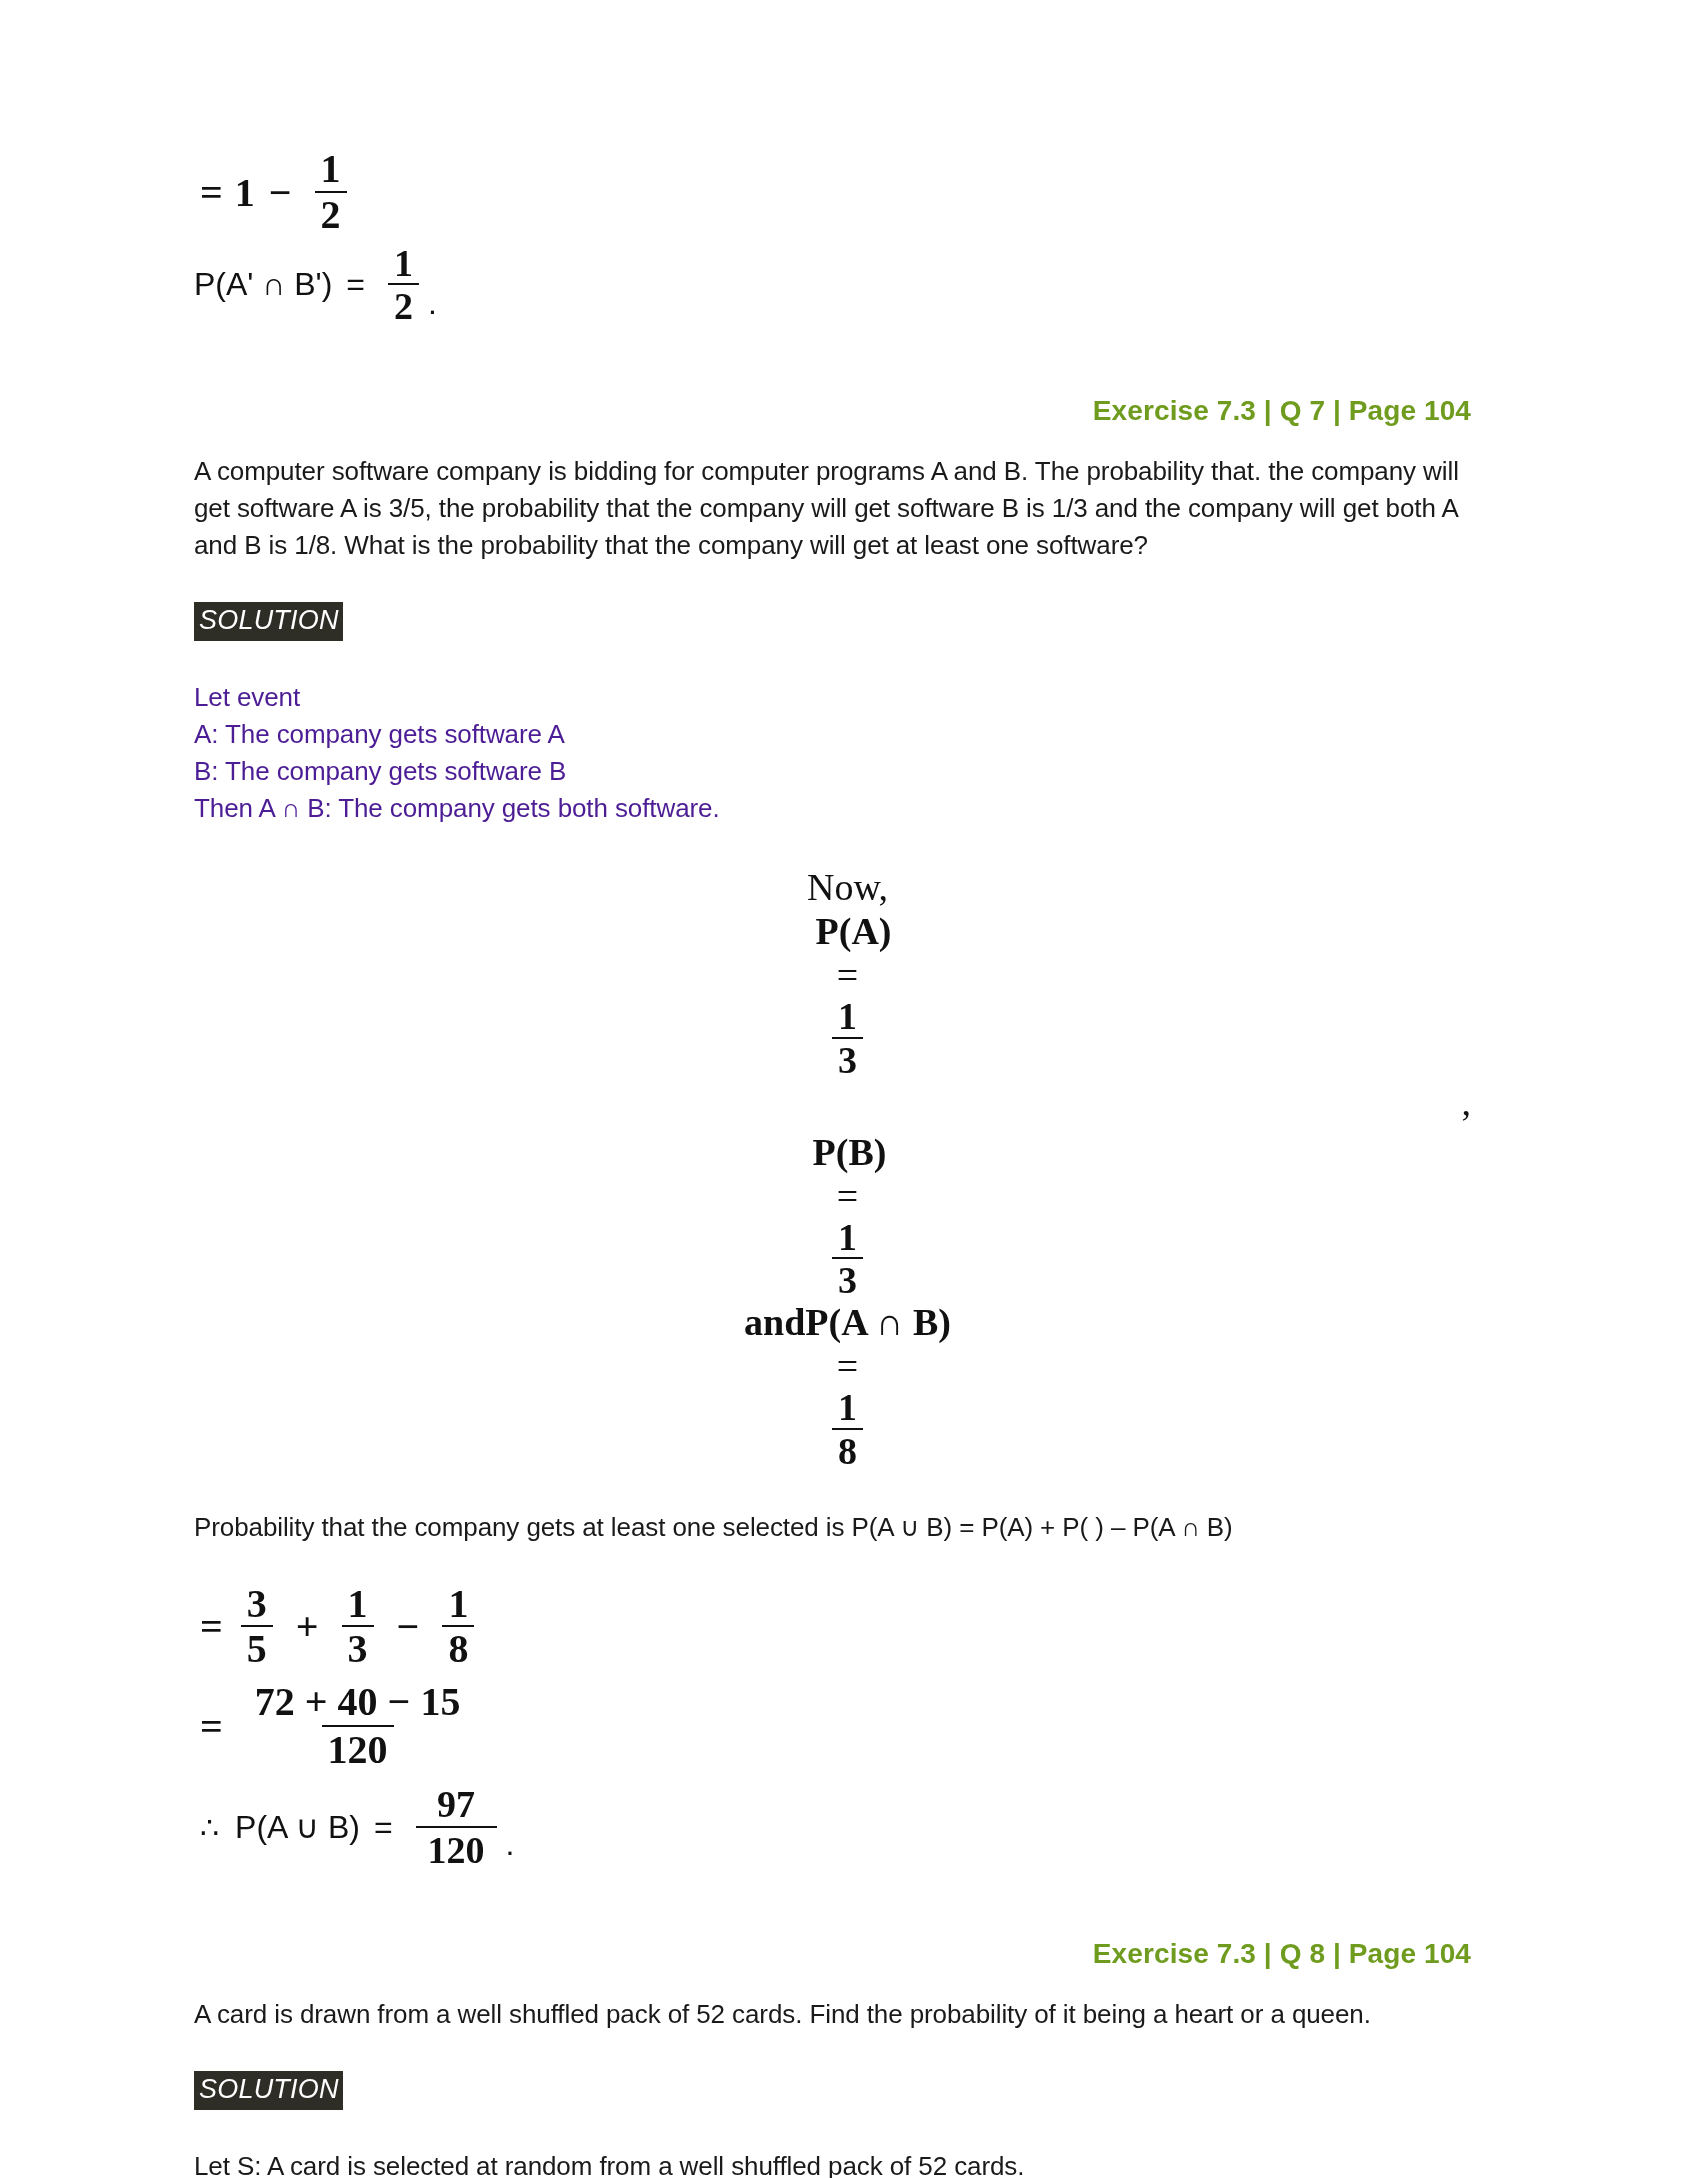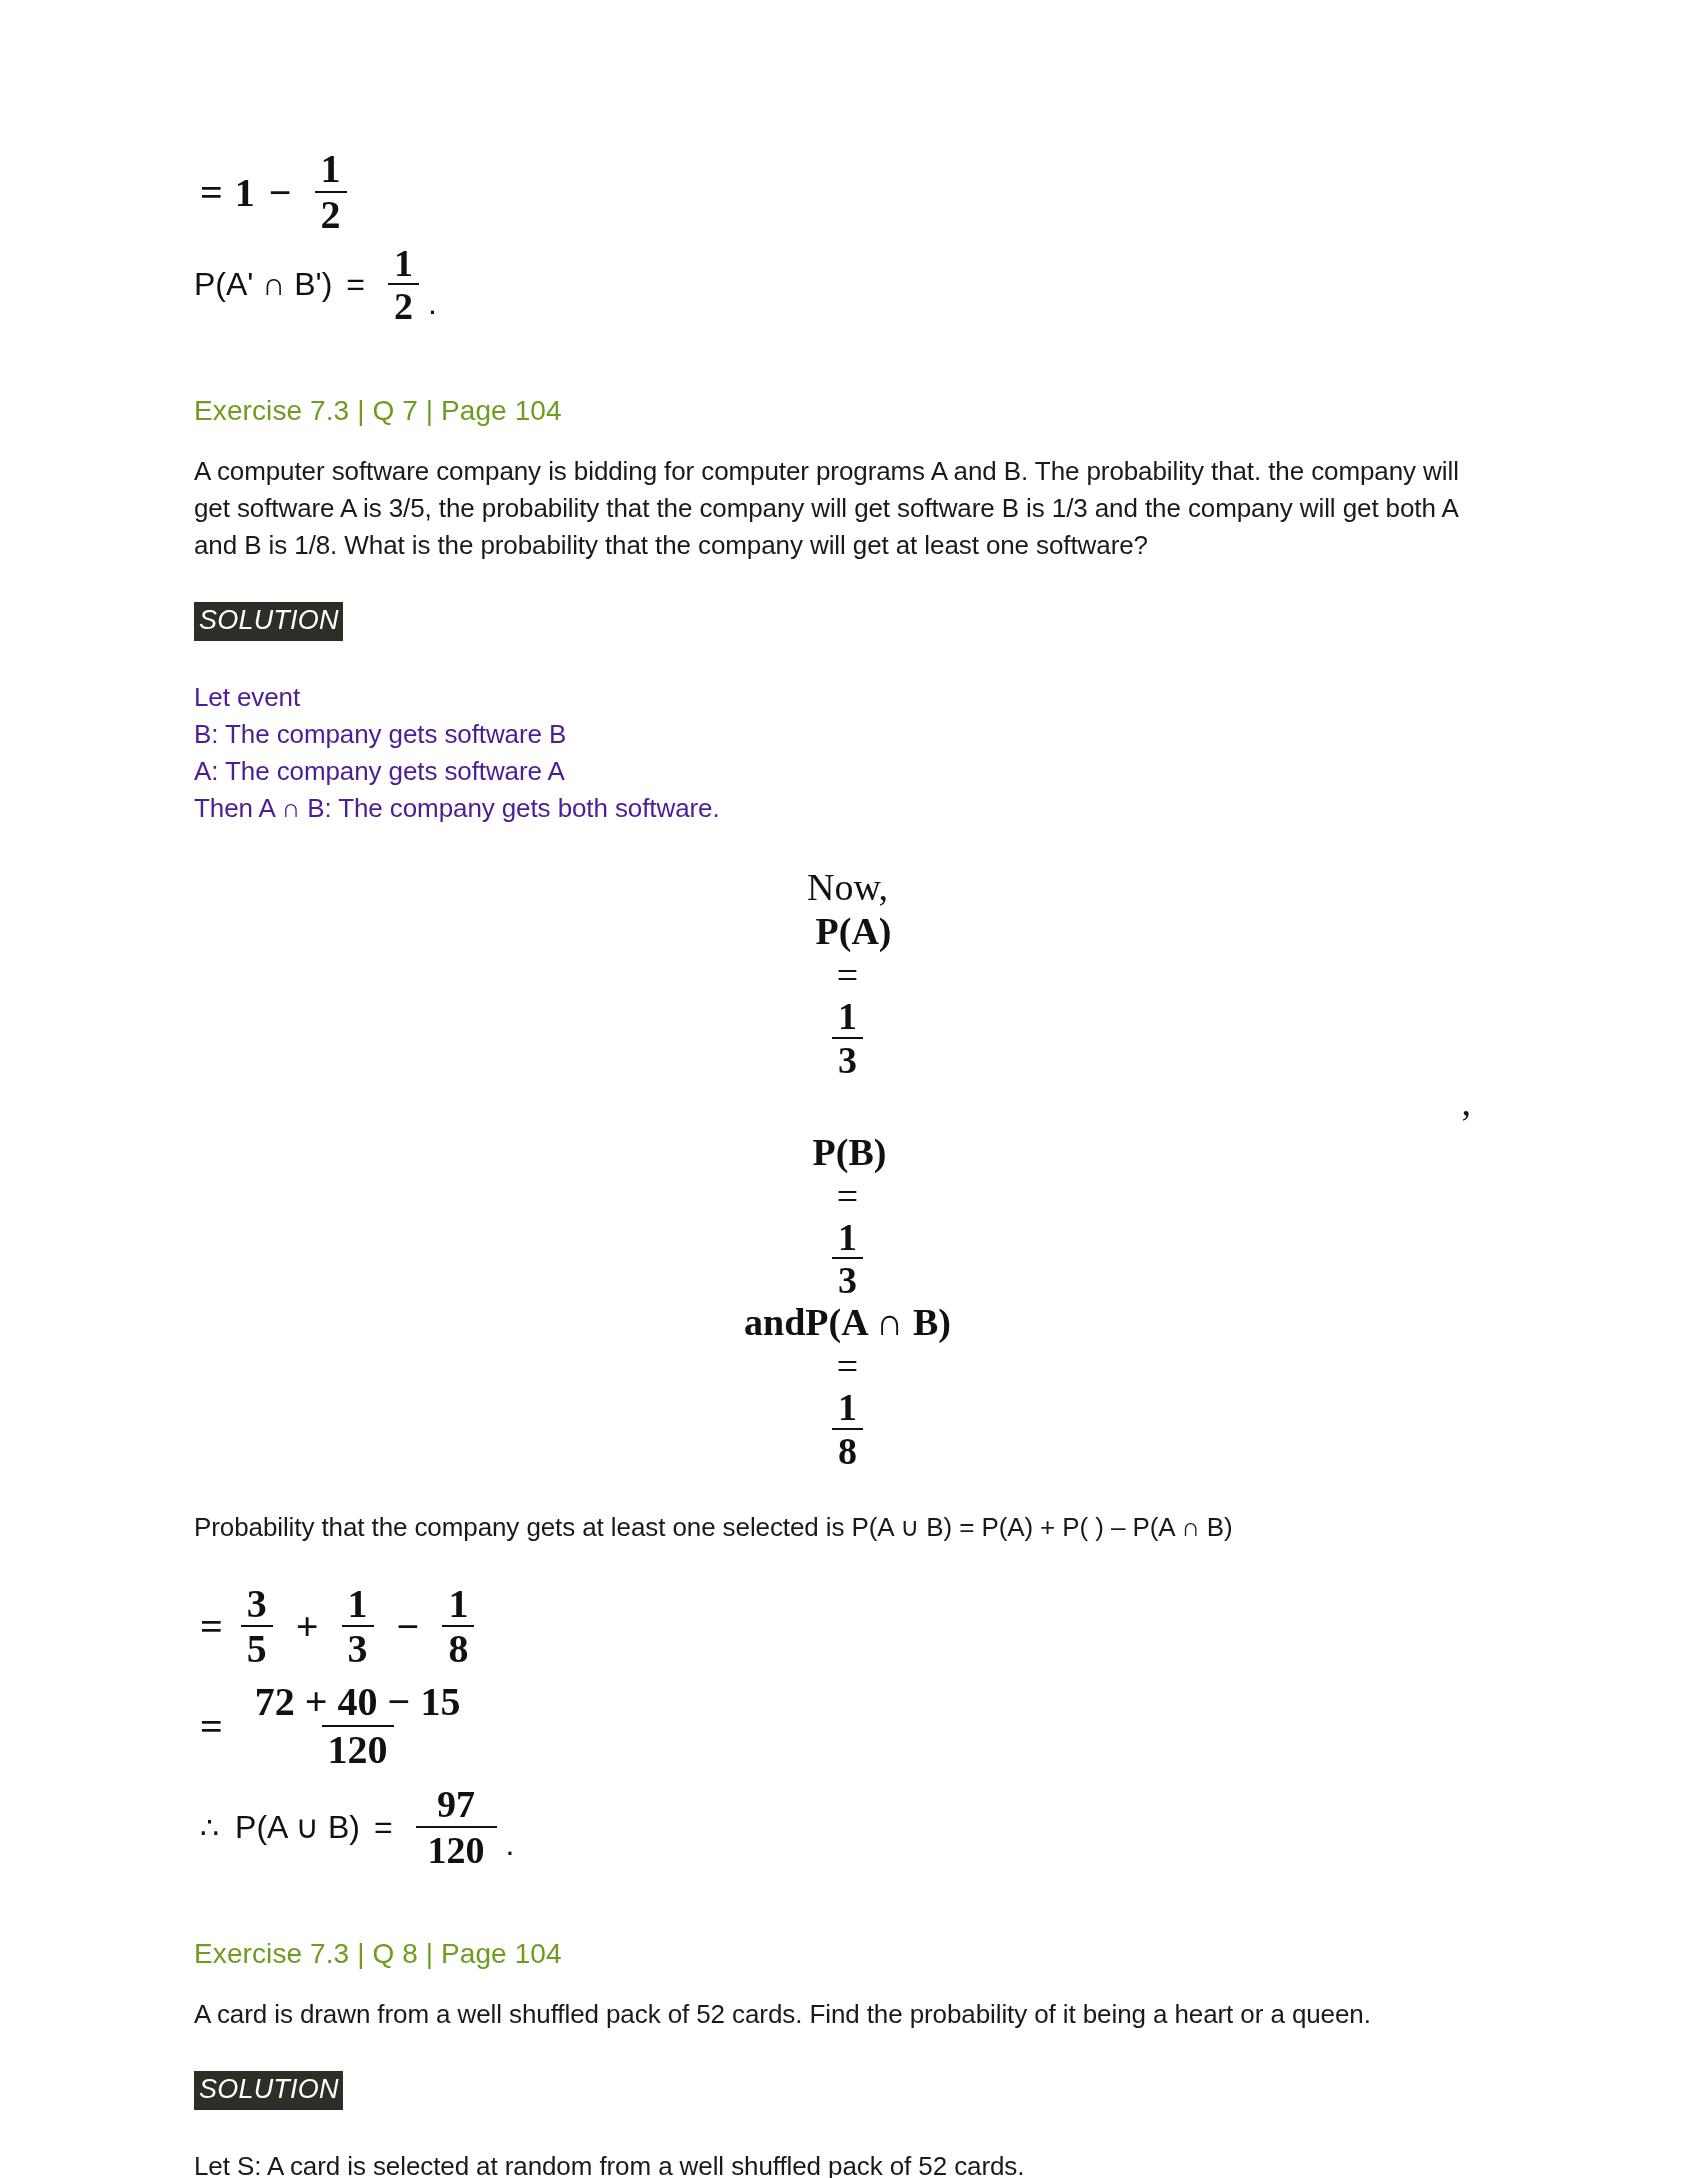--- a/index.html
+++ b/index.html
@@ -73,24 +73,25 @@
   }
 
   
   .eq-block-1 { margin-top: 0px; }
 
   .op { margin: 0 8px; }
 
   h2.ex-heading {
     font-family: "Liberation Sans", sans-serif;
     font-size: 28px;
-    font-weight: normal;
+    font-weight: bold;
     color: #6f9c1f;
     margin: 0;
     letter-spacing: 0.1px;
+    text-align: right;
   }
 
   p.qtext, p.body {
     font-family: "Liberation Sans", sans-serif;
     font-size: 26px;
     line-height: 37px;
     color: #1a1a1a;
     margin: 0;
     letter-spacing: -0.1px;
   }
@@ -160,22 +161,22 @@
     <div class="spacer-md"></div>
 
     <div>
       <span class="solution-badge">SOLUTION</span>
     </div>
 
     <div class="spacer-md"></div>
 
     <div class="let-block">
       <div>Let event</div>
+      <div>A: The company gets software A</div>
       <div>B: The company gets software B</div>
-      <div>A: The company gets software A</div>
       <div>Then A ∩ B: The company gets both software.</div>
     </div>
 
     <div class="spacer-md"></div>
 
     <div class="mathline" style="font-size:38px; margin-left:30px;flex-direction:column;">
       <span class="serif-reg">Now,</span>
       <span class="serif-bold" style="margin-left:12px;">P(A)</span>
       <span class="serif-reg" style="margin:0 12px;">=</span>
       <span class="frac serif-bold">

